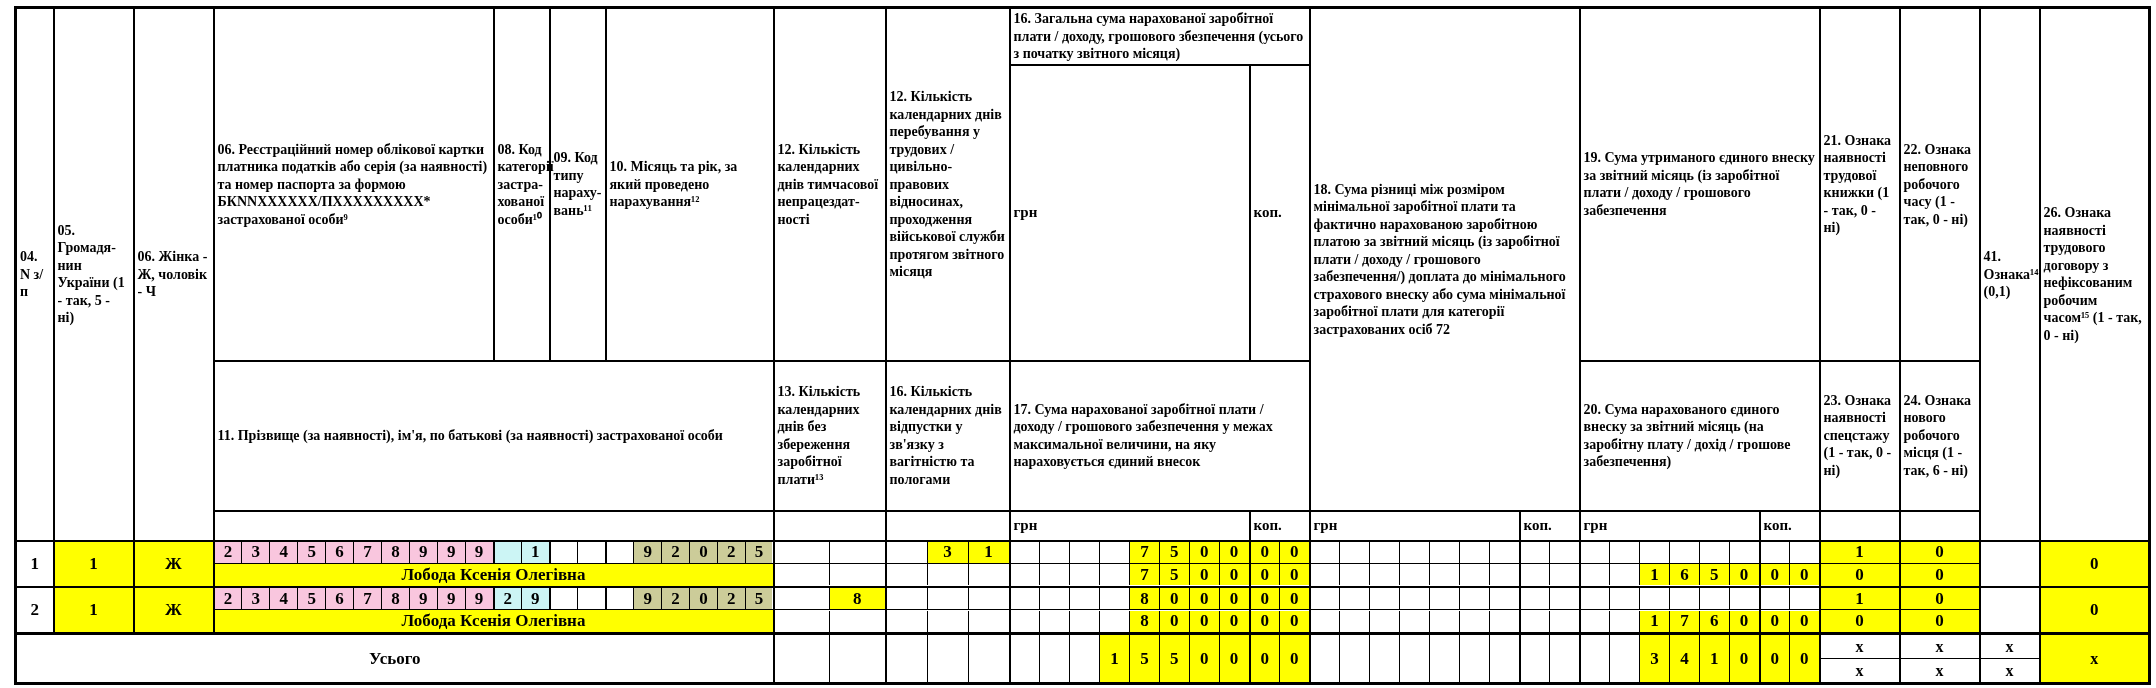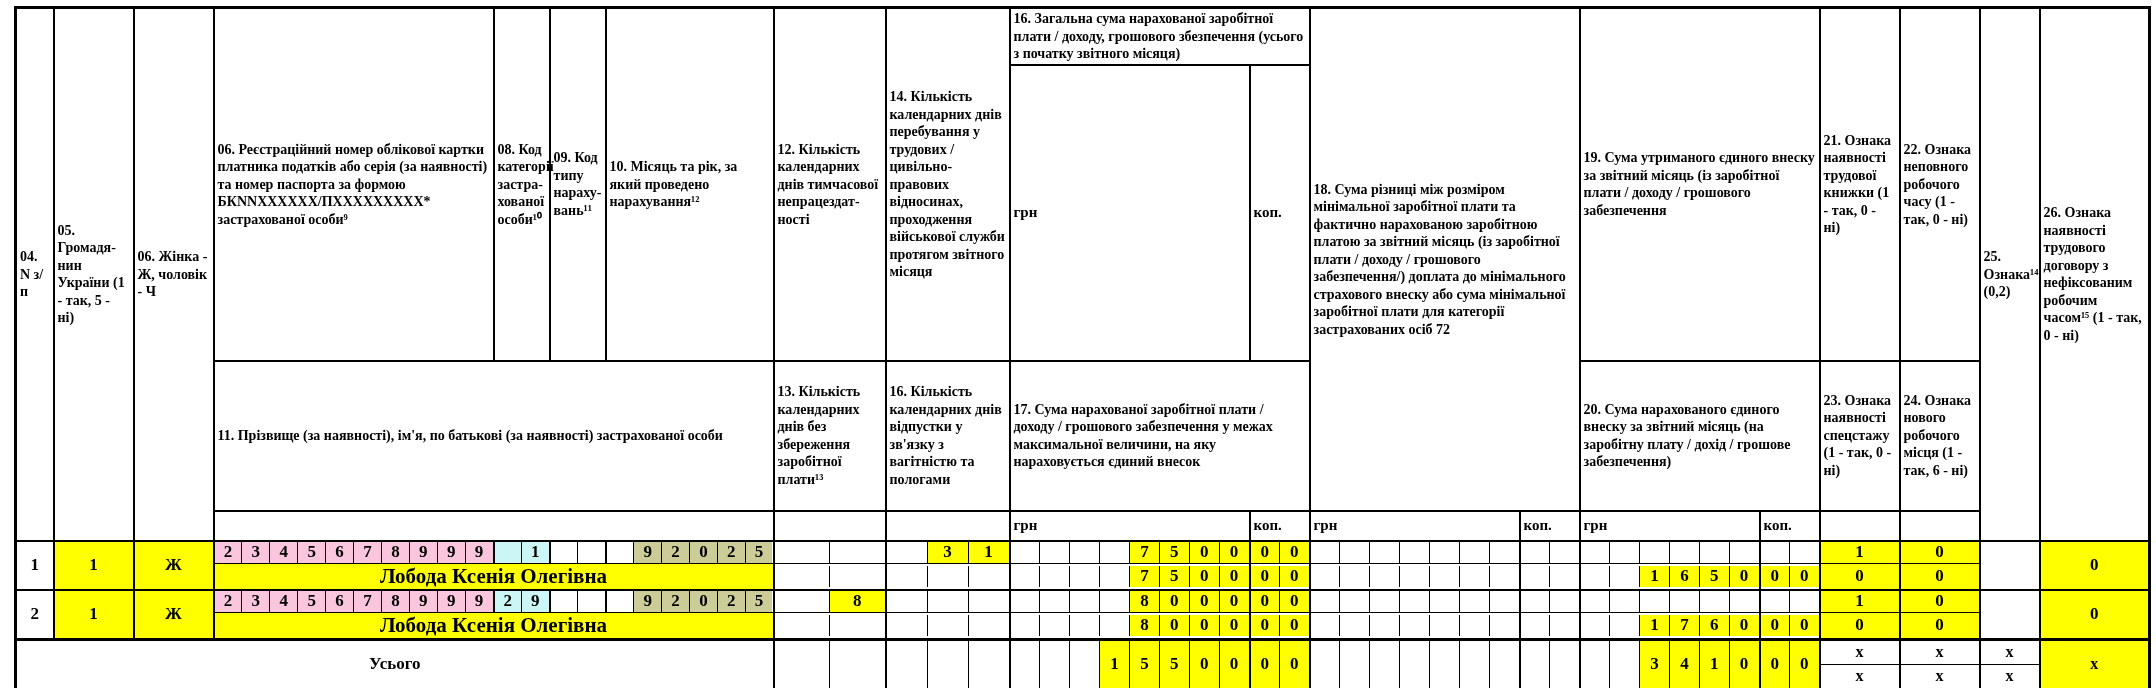--- a/index.html
+++ b/index.html
@@ -17,21 +17,21 @@
   .tall .boxes{height:47px;}
   .box{flex:1 1 0;display:flex;align-items:center;justify-content:center;font-size:17px;overflow:hidden;}
   .box + .box{border-left:1px solid #000;}
   .bg-w{background:#ffffff;}
   .bg-y{background:#ffff00;}
   .bg-p{background:#f9c6de;}
   .bg-c{background:#ccf5f5;}
   .bg-o{background:#cccc99;}
   .strip{height:26px;font-size:15px;}
   .grnkop{font-size:15px;}
-  .namecell{font-size:21px;}
+  .namecell{font-size:17px;}
   .xcell{font-size:16px;}
   .numcell{font-size:17px;}
 </style>
 </head>
 <body>
 
 <table>
   <colgroup>
     <col style="width:38px">
       <col style="width:80px">
@@ -57,27 +57,27 @@
   <tbody>
       <tr style="height:50px;">
     <th rowspan="4">04. N з/п</th>
     <th rowspan="4">05. Громадя-нин України (1 - так, 5 - ні)</th>
     <th rowspan="4">06. Жінка - Ж, чоловік - Ч</th>
     <th rowspan="2">06. Реєстраційний номер облікової картки платника податків або серія (за наявності) та номер паспорта за формою БКNNХХХХХХ/ПХХХХХХХХХ* застрахованої особи⁹</th>
     <th rowspan="2">08. Код категорії застра-хованої особи¹⁰</th>
     <th rowspan="2">09. Код типу нараху-вань¹¹</th>
     <th rowspan="2">10. Місяць та рік, за який проведено нарахування¹²</th>
     <th rowspan="2">12. Кількість календарних днів тимчасової непрацездат-ності</th>
-    <th rowspan="2">14. Кількість календарних днів перебування у трудових / цивільно-правових відносинах, проходження військової служби протягом звітного місяця</th>
+    <th rowspan="2">12. Кількість календарних днів перебування у трудових / цивільно-правових відносинах, проходження військової служби протягом звітного місяця</th>
     <th colspan="2">16. Загальна сума нарахованої заробітної плати / доходу, грошового збезпечення (усього з початку звітного місяця)</th>
     <th colspan="2" rowspan="3">18. Сума різниці між розміром мінімальної заробітної плати та фактично нарахованою заробітною платою за звітний місяць (із заробітної плати / доходу / грошового забезпечення/) доплата до мінімального страхового внеску або сума мінімальної заробітної плати для категорії застрахованих осіб 72</th>
     <th colspan="2" rowspan="2">19. Сума утриманого єдиного внеску за звітний місяць (із заробітної плати / доходу / грошового забезпечення</th>
     <th rowspan="2">21. Ознака наявності трудової книжки (1 - так, 0 - ні)</th>
     <th rowspan="2">22. Ознака неповного робочого часу (1 - так, 0 - ні)</th>
-    <th rowspan="4">25. Ознака¹⁴ (0,2)</th>
+    <th rowspan="4">41. Ознака¹⁴ (0,1)</th>
     <th rowspan="4">26. Ознака наявності трудового договору з нефіксованим робочим часом¹⁵ (1 - так, 0 - ні)</th>
   </tr>
 
   <tr style="height:296px;">
     <th class="grnkop">грн</th>
     <th class="grnkop">коп.</th>
   </tr>
 
   <tr style="height:150px;">
     <th colspan="4">11. Прізвище (за наявності), ім'я, по батькові (за наявності) застрахованої особи</th>

